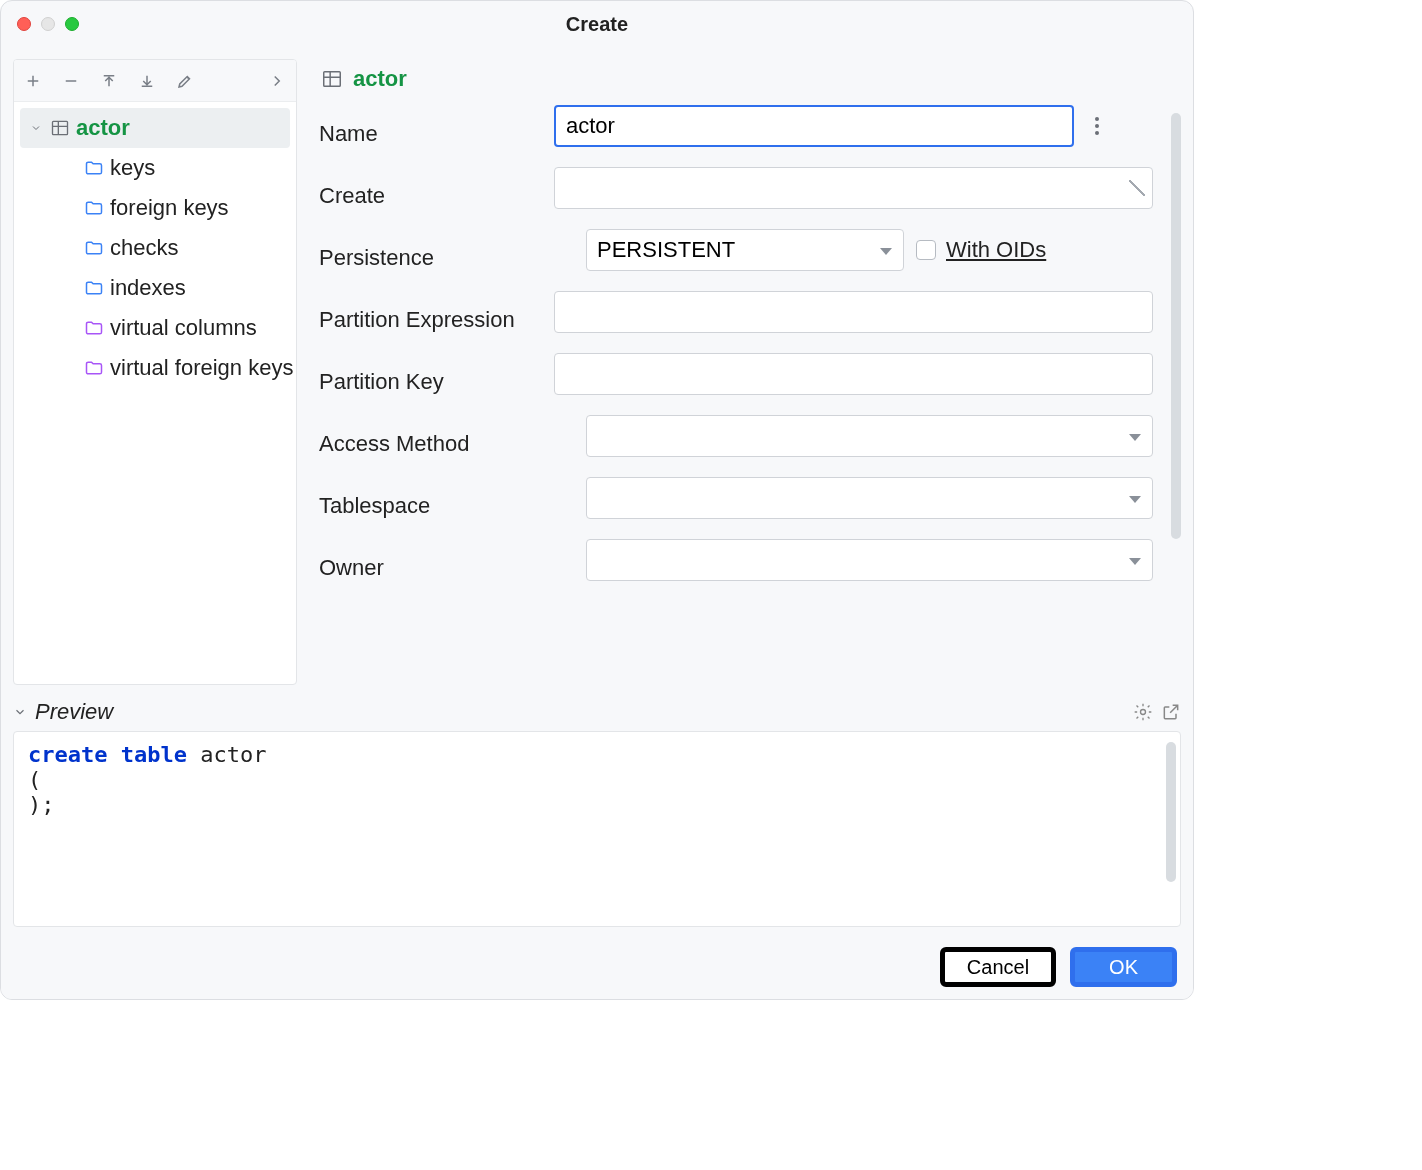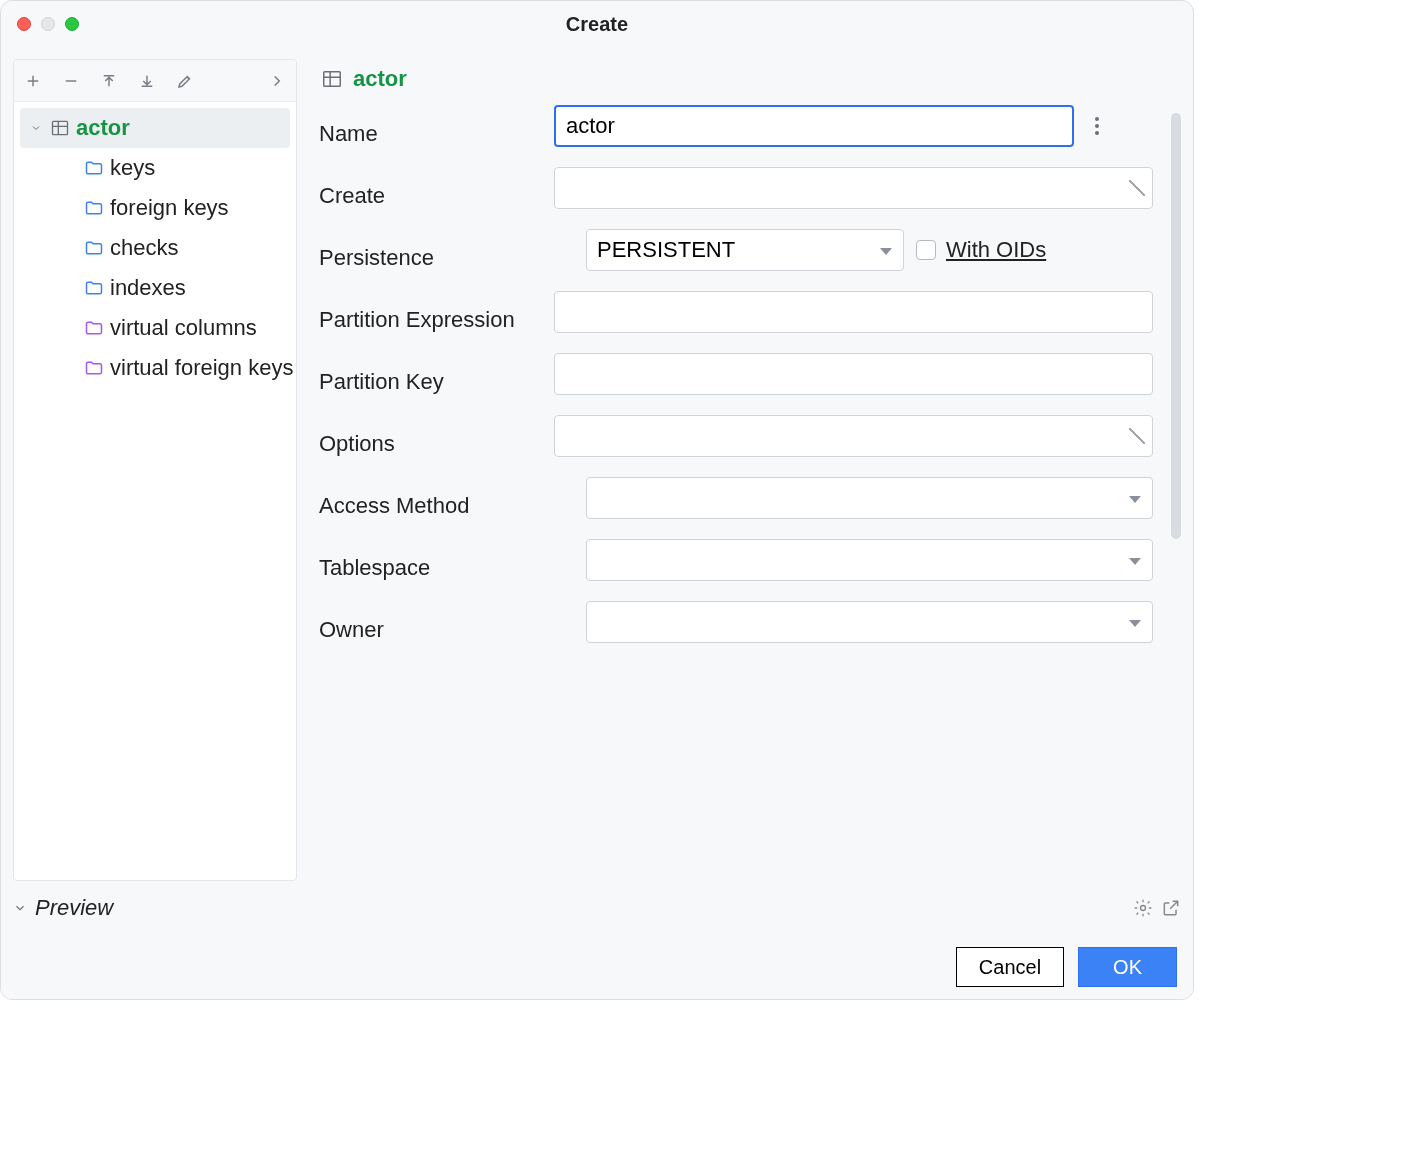--- a/index.html
+++ b/index.html
@@ -221,23 +221,23 @@
   display: flex;
   align-items: center;
   justify-content: flex-end;
   gap: 14px;
   padding: 0 16px;
   background: #f7f8fa;
 }
 .btn {
   height: 40px;
   padding: 0 22px;
-  border-radius: 0;
+  border-radius: 6px;
   font-size: 20px;
-  border: 1px solid #000000;
+  border: 5px solid #000000;
   background: #fff;
   cursor: pointer;
 }
 .btn.primary {
   background: #3b82f6;
   border-color: #2f6fed;
   color: #fff;
   padding: 0 34px;
   font-weight: 500;
 }
@@ -418,26 +418,20 @@
             </div>
           </div>
 
           <div class="form-row">
             <div class="form-label">Partition Key</div>
             <div class="field-wrap">
               <input class="text-input" value="" style="">
             </div>
           </div>
 
-          <div class="form-row">
-            <div class="form-label">Options</div>
-            <div class="field-wrap expand-corner">
-              <input class="text-input" value="" style="">
-            </div>
-          </div>
 
           <div class="form-row">
             <div class="form-label">Access Method</div>
             <div class="field-wrap">
               <div class="select-wrap full">
                 <input class="select-input" readonly="" value="" style="">
               </div>
             </div>
           </div>
 
@@ -476,20 +470,25 @@
               <circle cx="12" cy="12" r="3"></circle>
               <path d="M12 2v3M12 19v3M4.2 4.2l2.1 2.1M17.7 17.7l2.1 2.1M2 12h3M19 12h3M4.2 19.8l2.1-2.1M17.7 6.3l2.1-2.1"></path>
             </svg>
         </span>
         <span class="preview-icon">
           <svg width="20" height="20" viewBox="0 0 24 24" stroke="currentColor" stroke-width="1.8" fill="none">
               <path d="M14 4h6v6M20 4l-9 9M18 14v5a1 1 0 01-1 1H5a1 1 0 01-1-1V7a1 1 0 011-1h5"></path>
             </svg>
         </span>
       </div>
+      <div class="preview-body"><span class="kw">create</span> <span class="kw">table</span> <span>actor</span>
+<span>(</span>
+<span>);</span>
+        <div class="preview-scroll"></div>
+      </div>
     </div>
 
     <div class="footer">
       <button class="btn">Cancel</button>
       <button class="btn primary">OK</button>
     </div>
   </div>
 </div>
 
 </body></html>

